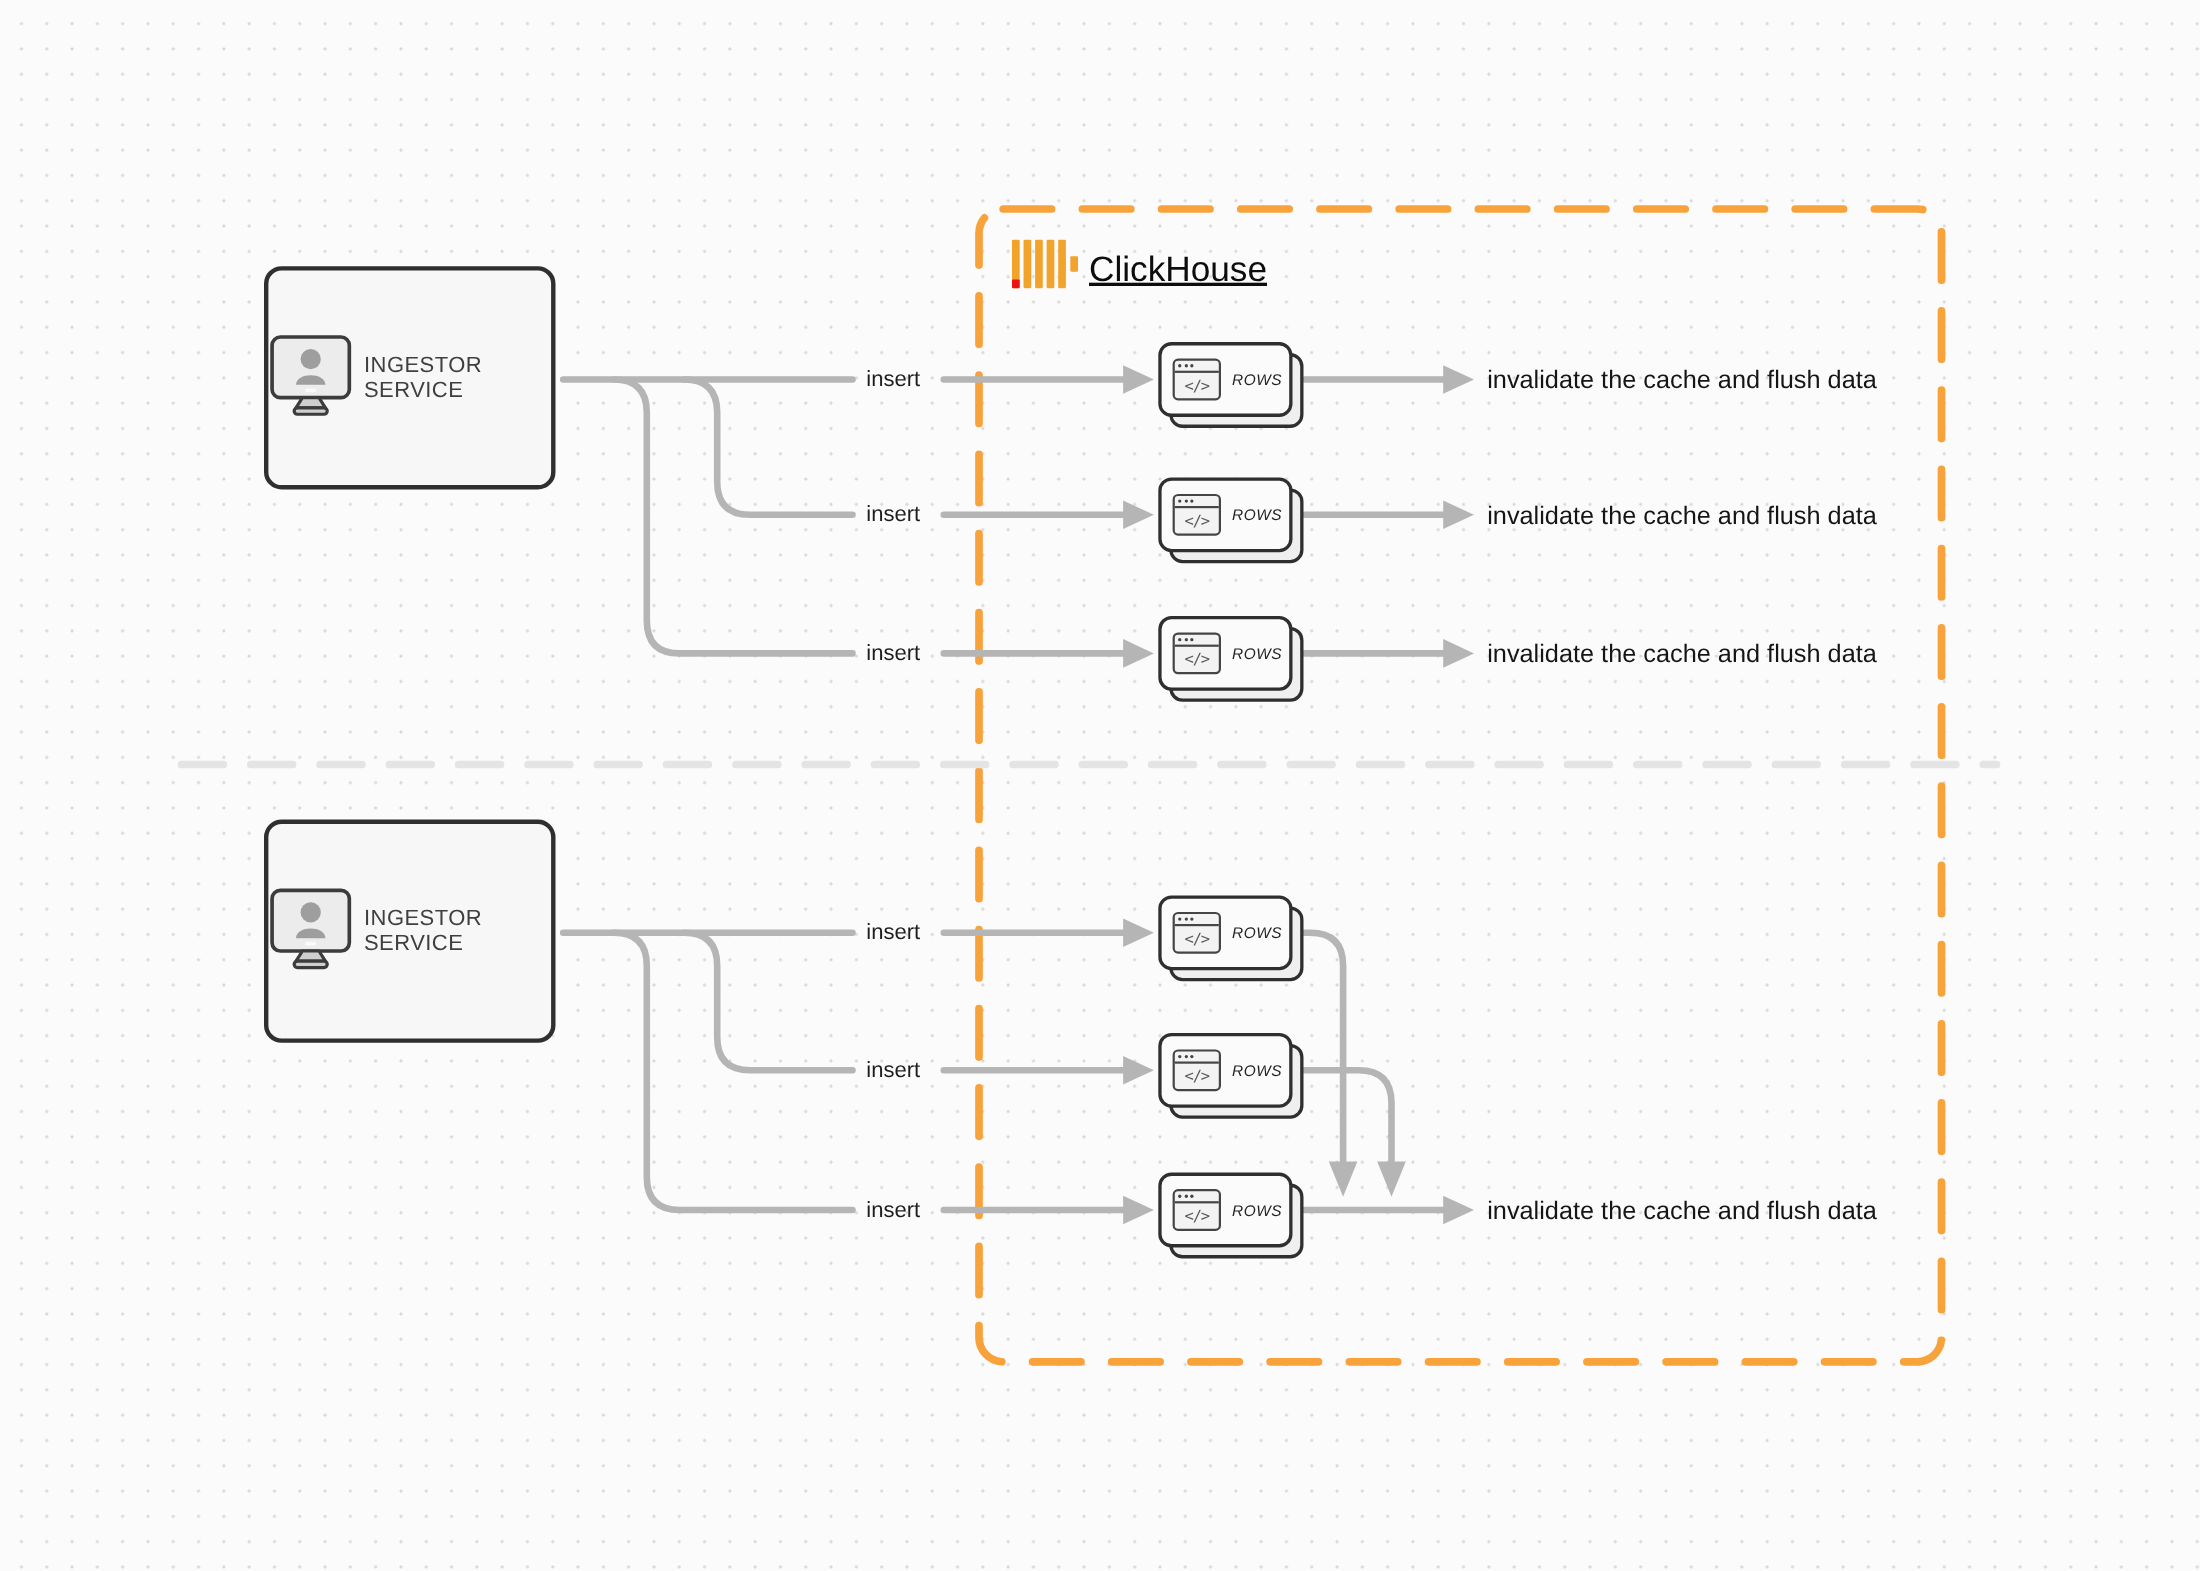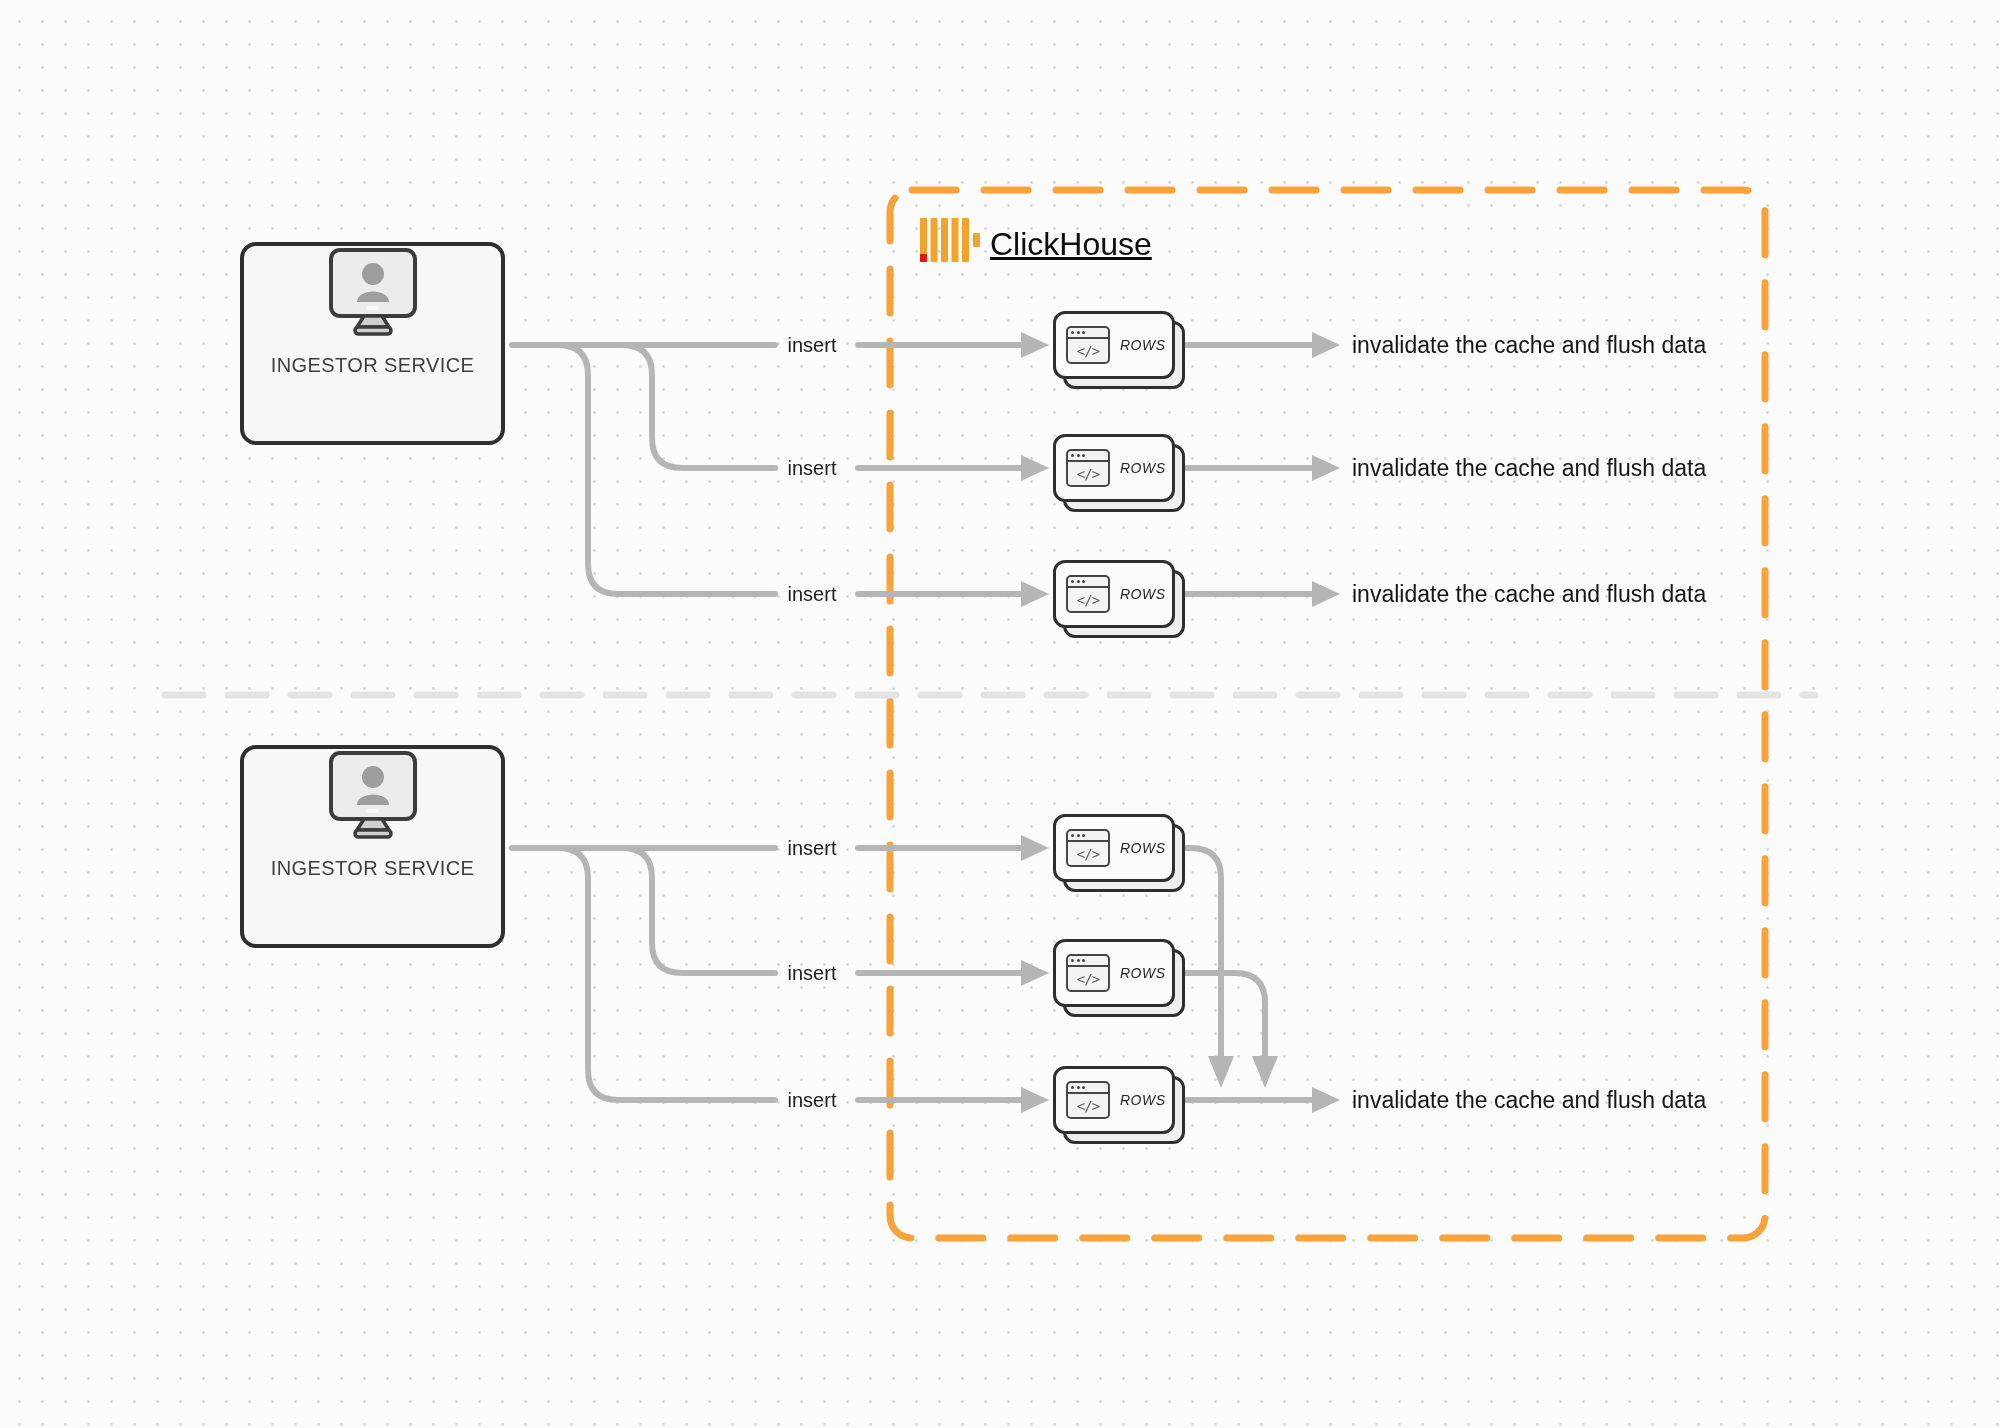--- a/index.html
+++ b/index.html
@@ -13,21 +13,21 @@
     background-position:8px 10px;
     overflow:hidden;
   }
   svg.overlay{position:absolute;left:0;top:0;z-index:1;}
 
   
   .ingestor{
     position:absolute;left:240px;width:265px;height:203px;
     background:#f7f7f7;border:4px solid #2f2f2f;border-radius:16px;
     box-sizing:border-box;z-index:2;
-    display:flex;flex-direction:column;align-items:center;justify-content:flex-start;gap:10px;
+    display:flex;flex-direction:row;align-items:center;justify-content:flex-end;gap:10px;
   }
   .ingestor.sync{top:242px;}
   .ingestor.async{top:745px;}
   .ingestor-label{font-size:20px;color:#3f3f3f;letter-spacing:.4px;}
 
   
   .section-label{
     position:absolute;left:150px;width:445px;text-align:center;
     font-size:24px;font-weight:bold;color:#111;z-index:2;
   }

